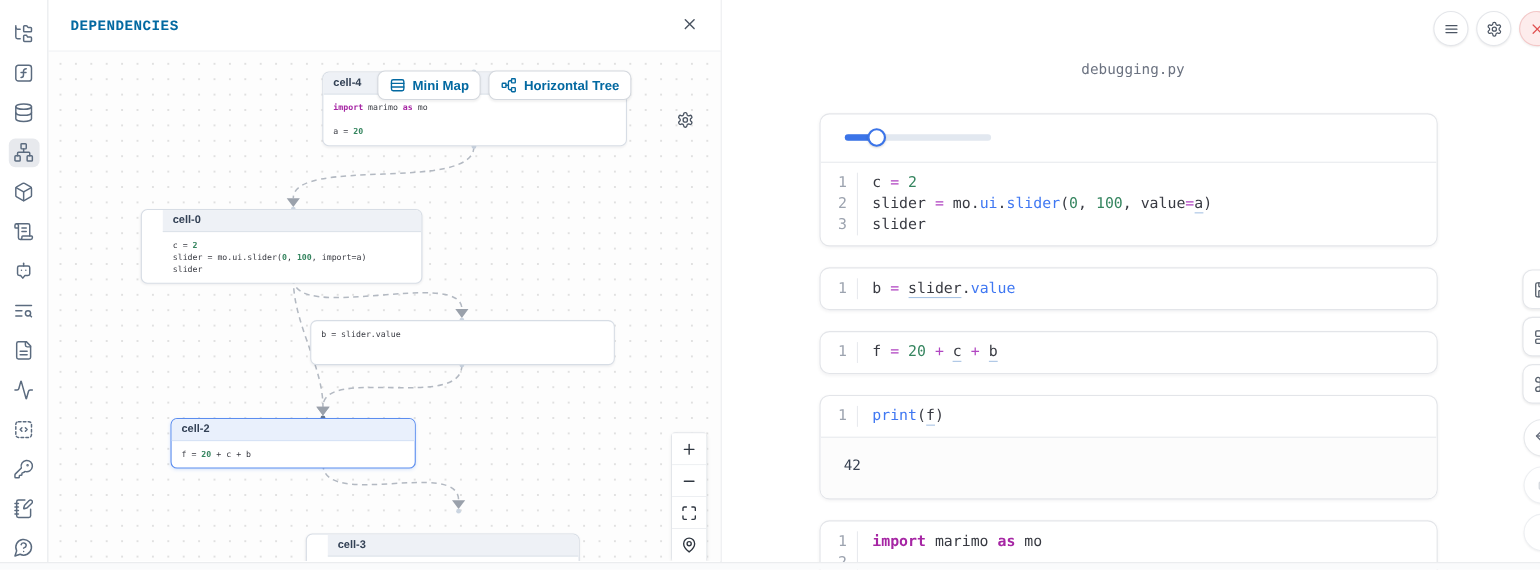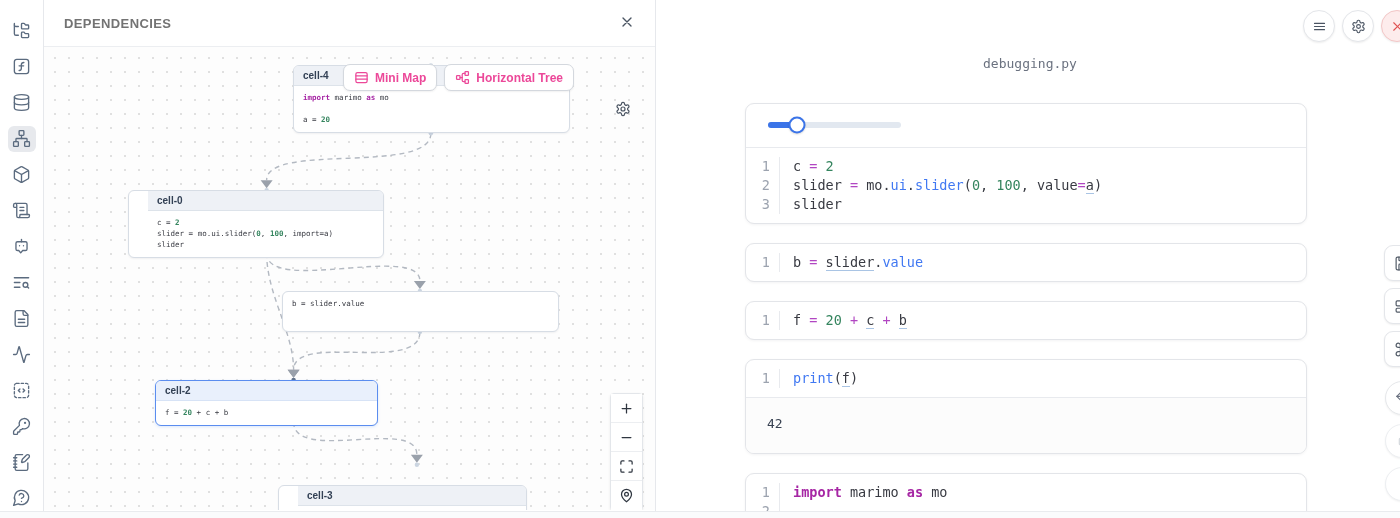--- a/index.html
+++ b/index.html
@@ -15,21 +15,21 @@
   .sb-item { width:28px; height:28px; border-radius:6px; display:flex;
              align-items:center; justify-content:center; color:#5b6b7f; cursor:pointer; }
   .sb-item.active { background:#e7e9ed; }
   .sb-item svg { display:block; }
 
   
   .dep-panel { position:absolute; left:44px; top:0; width:612px; height:511px;
                border-right:1px solid #e6e8ec; background:#fff; }
   .dep-header { height:47px; display:flex; align-items:center; justify-content:space-between;
                 padding:0 20px; background:#fff; border-bottom:1px solid #eceef1; }
-  .dep-title { font-size:13px; font-weight:700; letter-spacing:.4px; color:#737373; }
+  .dep-title { font-size:13px; font-weight:700; letter-spacing:.4px; color:#0369a1;font-family:Liberation Mono, monospace; }
   .dep-close { background:none; border:none; color:#4b5563; cursor:pointer; display:flex; }
 
   .canvas { position:relative; width:100%; height:463px; background:#fdfdfd;
             background-image:radial-gradient(#e0e0e0 1px, transparent 1.2px);
             background-size:14px 14px; background-position:4px 4px; overflow:hidden; }
   .edges-svg { position:absolute; inset:0; width:100%; height:100%; pointer-events:none; }
 
   .gnode { position:absolute; background:#fff; border:1px solid #d7dde5; border-radius:6px;
            box-shadow:0 1px 2px rgba(30,41,59,.06); overflow:hidden; cursor:pointer; }
   .gnode .gn-head { background:#eef1f6; border-bottom:1px solid #dde3ea; padding:4px 9px;
@@ -38,21 +38,21 @@
                     font-size:7.5px; line-height:11px; color:#64748b; white-space:pre; }
   .gnode.sel { border:1.4px solid #5b8def; box-shadow:0 1px 3px rgba(59,130,246,.18); }
   .gnode.sel .gn-head { background:#e9f0fc; border-bottom-color:#d7e3f6; }
   .gn-body .tk-num { color:#35855f; font-weight:700; }
   .gn-body .tk-kw  { color:#a626a4; font-weight:700; }
 
   .view-toggle { position:absolute; left:299px; top:17px; display:flex; gap:7px; z-index:8; }
   .vt-btn { display:flex; align-items:center; gap:6px; height:27px; padding:0 10px;
             background:#fff; border:1px solid #d4d8de; border-radius:7px;
             box-shadow:0 1px 2px rgba(0,0,0,.06); font-size:12px; font-weight:600;
-            color:#ec4899; cursor:pointer; font-family:inherit; white-space:nowrap; }
+            color:#0369a1; cursor:pointer; font-family:inherit; white-space:nowrap; }
   .vt-btn.active { color:#3b82f6; border:1.4px solid #6ea3f2; }
   .graph-gear { position:absolute; left:571px; top:54px; background:none; border:none;
                 color:#4b5563; cursor:pointer; z-index:8; display:flex; }
 
   .zoom-controls { position:absolute; left:566px; top:346px; width:33px;
                    background:#fff; border:1px solid #e3e6ea; border-radius:4px;
                    box-shadow:0 1px 3px rgba(0,0,0,.07); z-index:8;
                    display:flex; flex-direction:column; }
   .zc-btn { height:29px; display:flex; align-items:center; justify-content:center;
             background:#fff; border:none; border-bottom:1px solid #eceef1;

